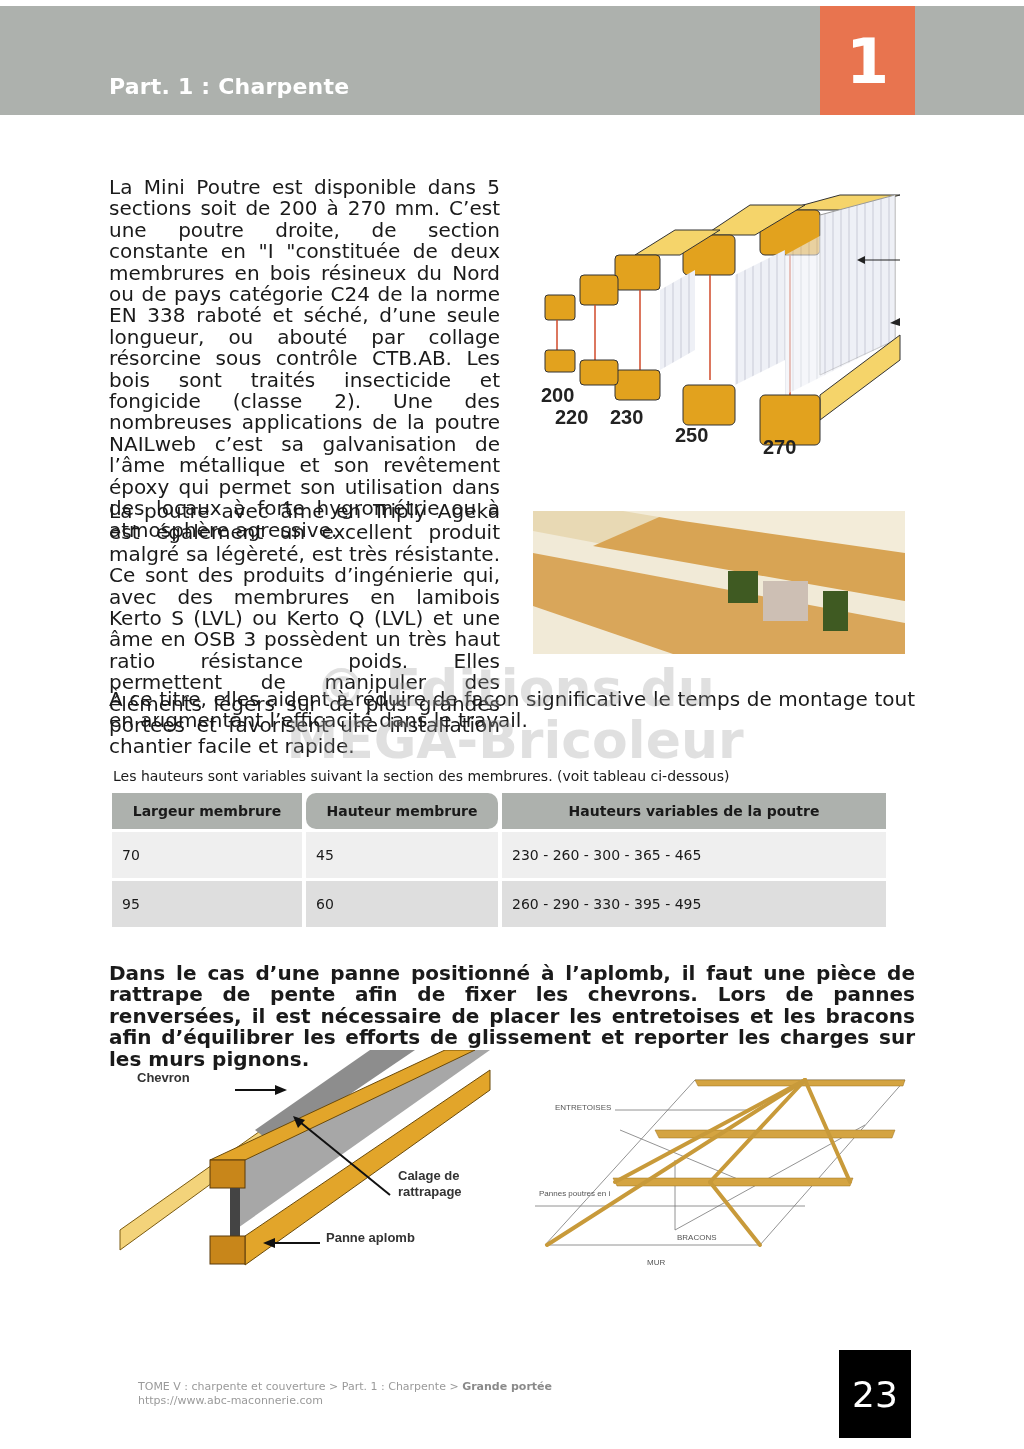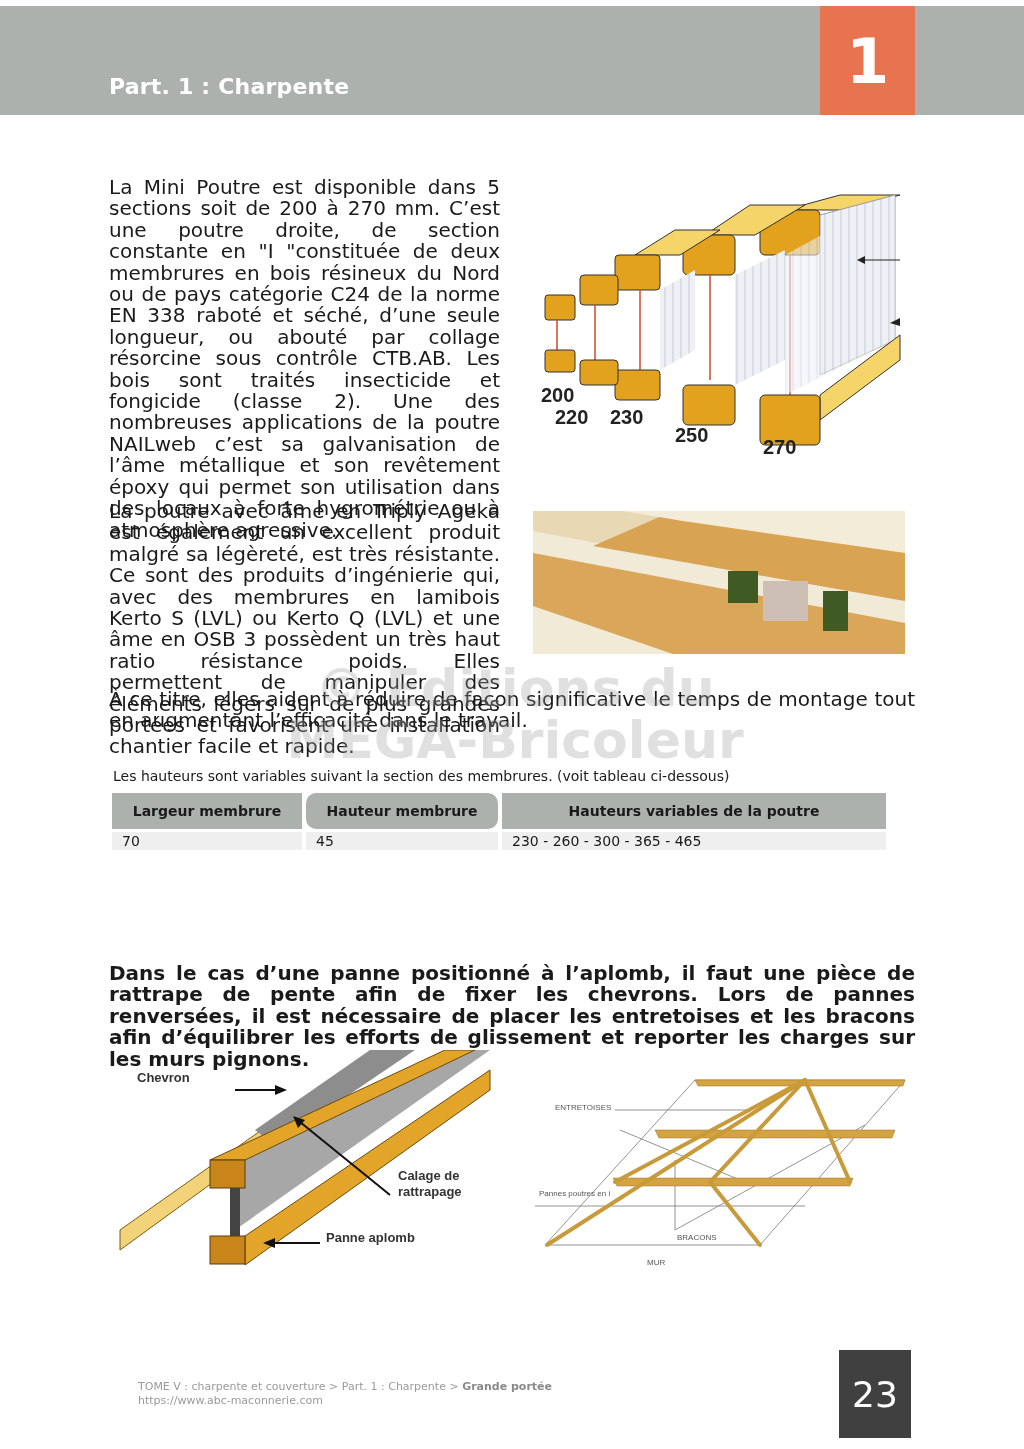--- a/index.html
+++ b/index.html
@@ -22,32 +22,32 @@
   .watermark { position: absolute; left: 250px; top: 662px; width: 530px; text-align: center;
                color: rgba(160,160,160,0.32); font-weight: bold; font-size: 52px; line-height: 52px;
                font-family: "DejaVu Sans", sans-serif; pointer-events: none; }
 
   
   .table-caption { position: absolute; left: 113px; top: 768px; font-size: 14px; color: #1a1a1a; }
   .spec-table { position: absolute; left: 112px; top: 790px; border-collapse: separate; border-spacing: 4px 3px;
                 margin-left: -4px; }
   .spec-table th { background: #adb1ad; font-weight: bold; font-size: 14px; height: 36px; padding: 0 6px;
                    text-align: center; color: #1a1a1a; }
-  .spec-table td { font-size: 14px; height: 18px; padding: 0 10px; color: #1a1a1a; margin-top: 16px; }
+  .spec-table td { font-size: 14px; height: 46px; padding: 0 10px; color: #1a1a1a; margin-top: 16px; }
   .spec-table tr.r0 td, .spec-table tr.r2 td { background: #efefef; }
   .spec-table tr.r1 td { background: #dedede; }
   .c1 { width: 178px; } .c2 { width: 180px; border-radius: 10px; } .c3 { width: 372px; }
 
   
   .figure { position: absolute; }
 
   
   .footer-text { position: absolute; left: 122px; top: 1380px; font-size: 11px; line-height: 14px; color: #9a9a9a; margin-left: 16px; }
   .footer-text b { color: #8a8a8a; }
-  .page-box { position: absolute; left: 839px; top: 1350px; width: 72px; height: 88px; background: #404040;
+  .page-box { position: absolute; left: 839px; top: 1350px; width: 72px; height: 88px; background: #000000;
               display: flex; align-items: center; justify-content: center; }
   .page-num { color: #ffffff; font-size: 36px; }
 </style>
 </head>
 <body>
 
 <div class="header">
   <div class="header-title">Part. 1 : Charpente</div>
 </div>
 <div class="chapter-box">
@@ -131,20 +131,25 @@
       <th class="c1">Largeur membrure</th>
       <th class="c2">Hauteur membrure</th>
       <th class="c3">Hauteurs variables de la poutre</th>
     </tr>
   </thead>
   <tbody>
     <tr class="r0">
       <td>70</td>
       <td>45</td>
       <td>230 - 260 - 300 - 365 - 465</td>
+    </tr>
+    <tr class="r1">
+      <td>95</td>
+      <td>60</td>
+      <td>260 - 290 - 330 - 395 - 495</td>
     </tr>
   </tbody>
 </table>
 
 <div class="para full" style="left:109px; top:963px; width:806px;font-weight:bold;">Dans le cas d’une panne positionné à l’aplomb, il faut une pièce de rattrape de pente afin de fixer les chevrons. Lors de pannes renversées, il est nécessaire de placer les entretoises et les bracons afin d’équilibrer les efforts de glissement et reporter les charges sur les murs pignons.</div>
 
 <svg class="figure" style="left:115px; top:1050px;" width="385" height="220" viewBox="0 0 385 220">
 
   <polygon points="5,180 260,0 280,0 5,200" fill="#f3d37a" stroke="#7a5a10" stroke-width="1"></polygon>
 

